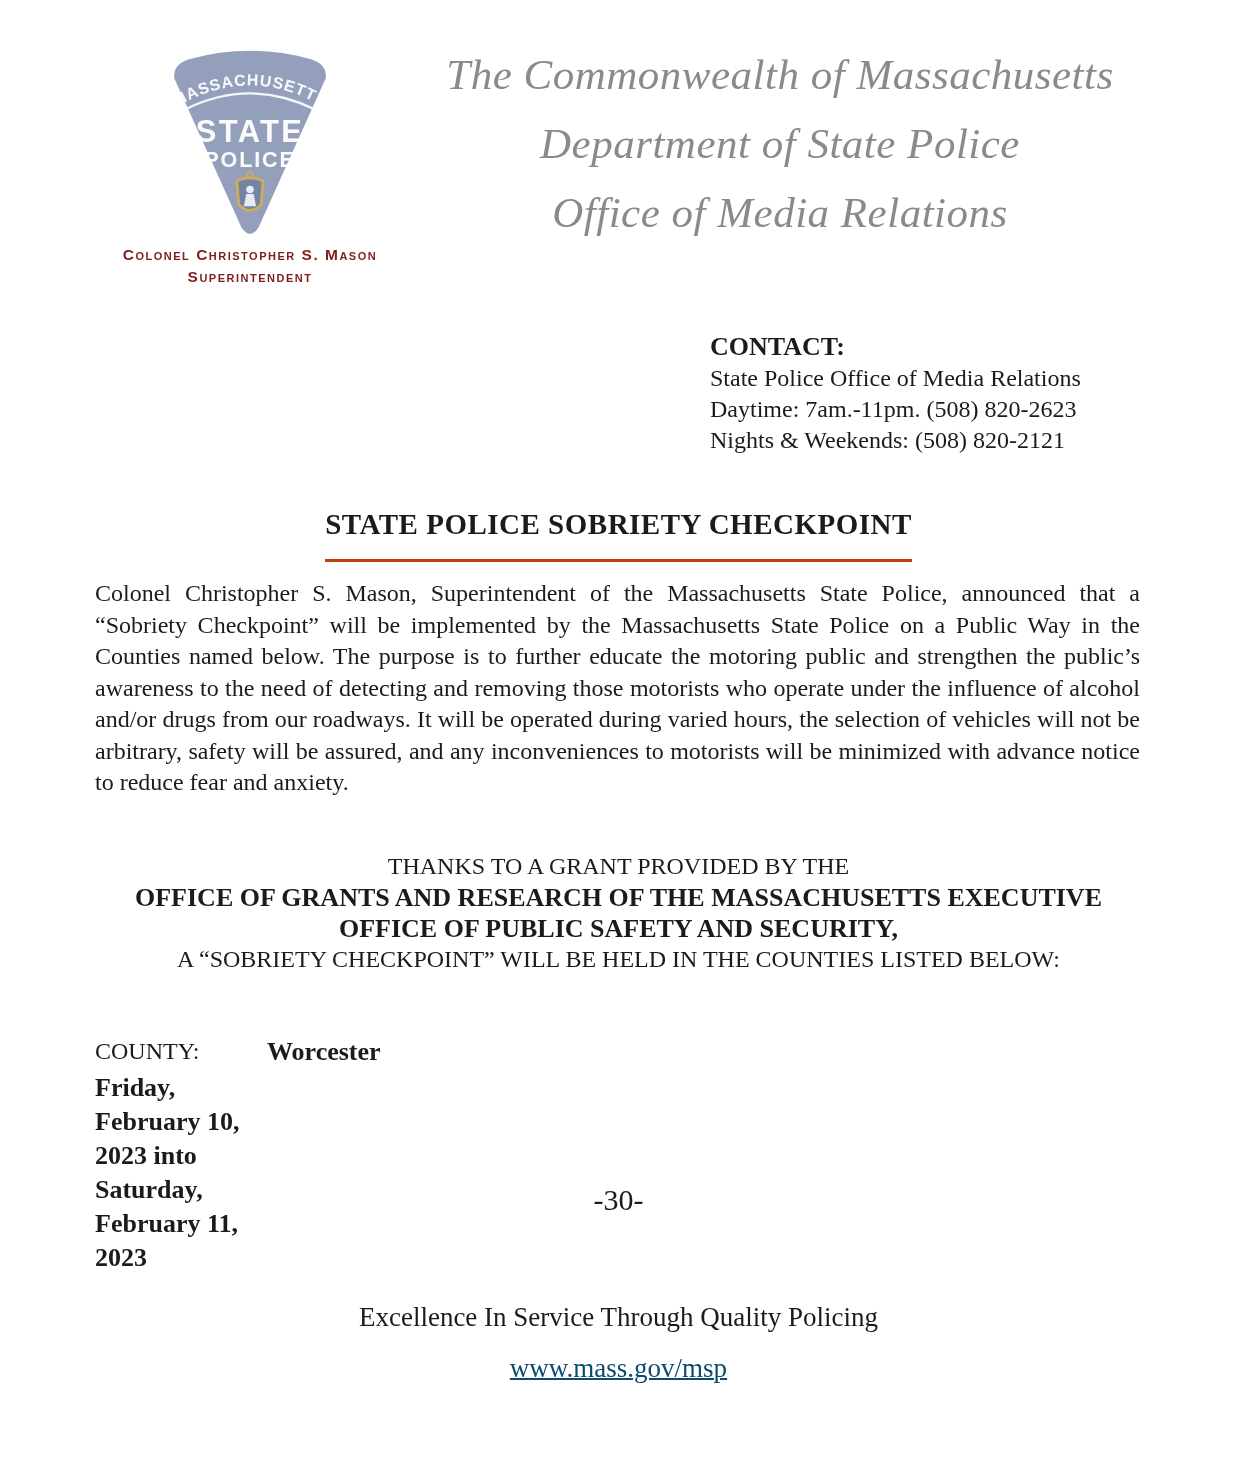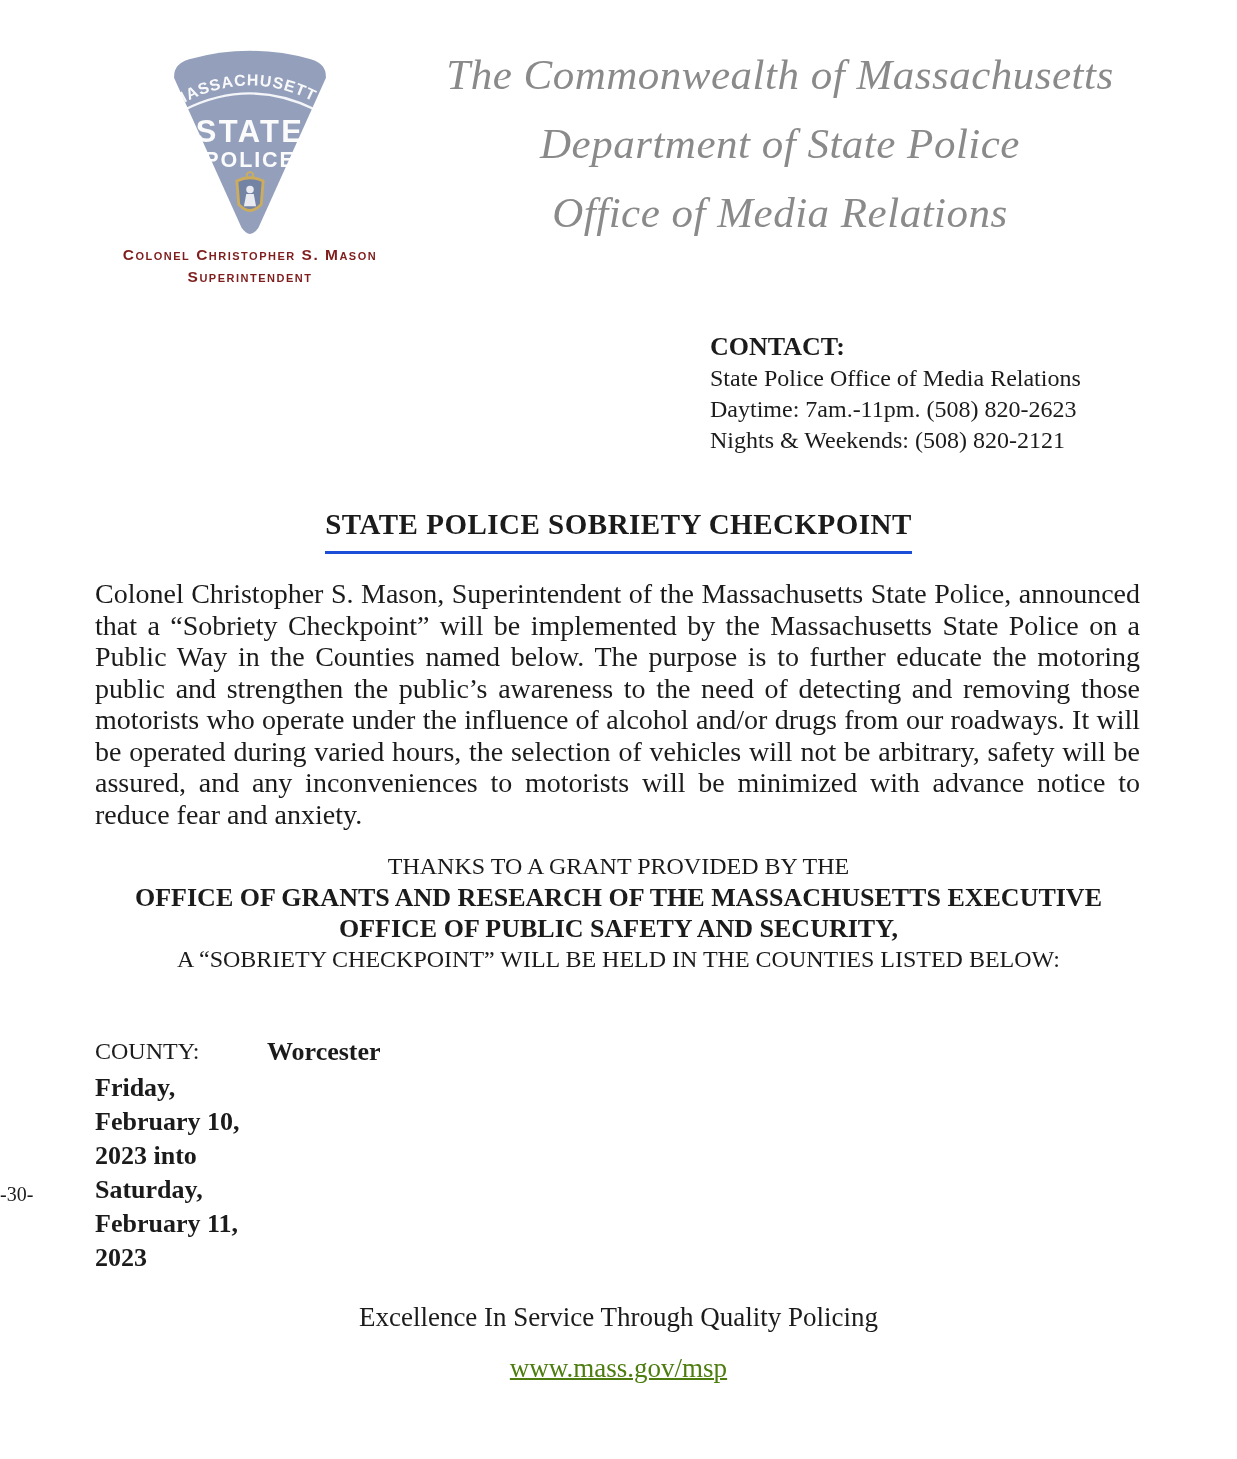--- a/index.html
+++ b/index.html
@@ -61,30 +61,30 @@
     position: absolute;
     left: 0; top: 508px;
     width: 100%;
     text-align: center;
   }
   .headline {
     display: inline-block;
     font-weight: 700;
     font-size: 29px;
     letter-spacing: 0.5px;
-    border-bottom: 3px solid #1d4ed8;
-    padding-bottom: 10px;
+    border-bottom: 3px solid #c2410c;
+    padding-bottom: 18px;
   }
 
   
   .body-paragraph {
     position: absolute;
     left: 95px; top: 578px;
     width: 1045px;
-    font-size: 28px;
+    font-size: 24px;
     line-height: 31.5px;
     text-align: justify;
   }
 
   
   .grant-block {
     position: absolute;
     left: 0; top: 851px;
     width: 100%;
     text-align: center;
@@ -101,37 +101,37 @@
     grid-template-columns: 172px auto;
     grid-row-gap: 2px;
   }
   .schedule-header { font-size: 24px; line-height: 32px; }
   .schedule-cell { font-weight: 700; font-size: 26px; line-height: 34px; }
 
   
   .end-mark {
     position: absolute;
     left: 0; top: 1183px; width: 100%;
-    text-align: left;
-    font-size: 20px;
+    text-align: center;
+    font-size: 30px;
   }
   .motto {
     position: absolute;
     left: 0; top: 1302px; width: 100%;
     text-align: center;
     font-size: 27px;
   }
   .site-link-wrap {
     position: absolute;
     left: 0; top: 1353px; width: 100%;
     text-align: center;
   }
   .site-link {
     font-size: 27px;
-    color: #4d7c0f;
+    color: #0c4a6e;
     text-decoration: underline;
     text-decoration-thickness: 2px;
     cursor: pointer;
   }
 </style>
 </head>
 <body>
 
 <div class="page">
 

